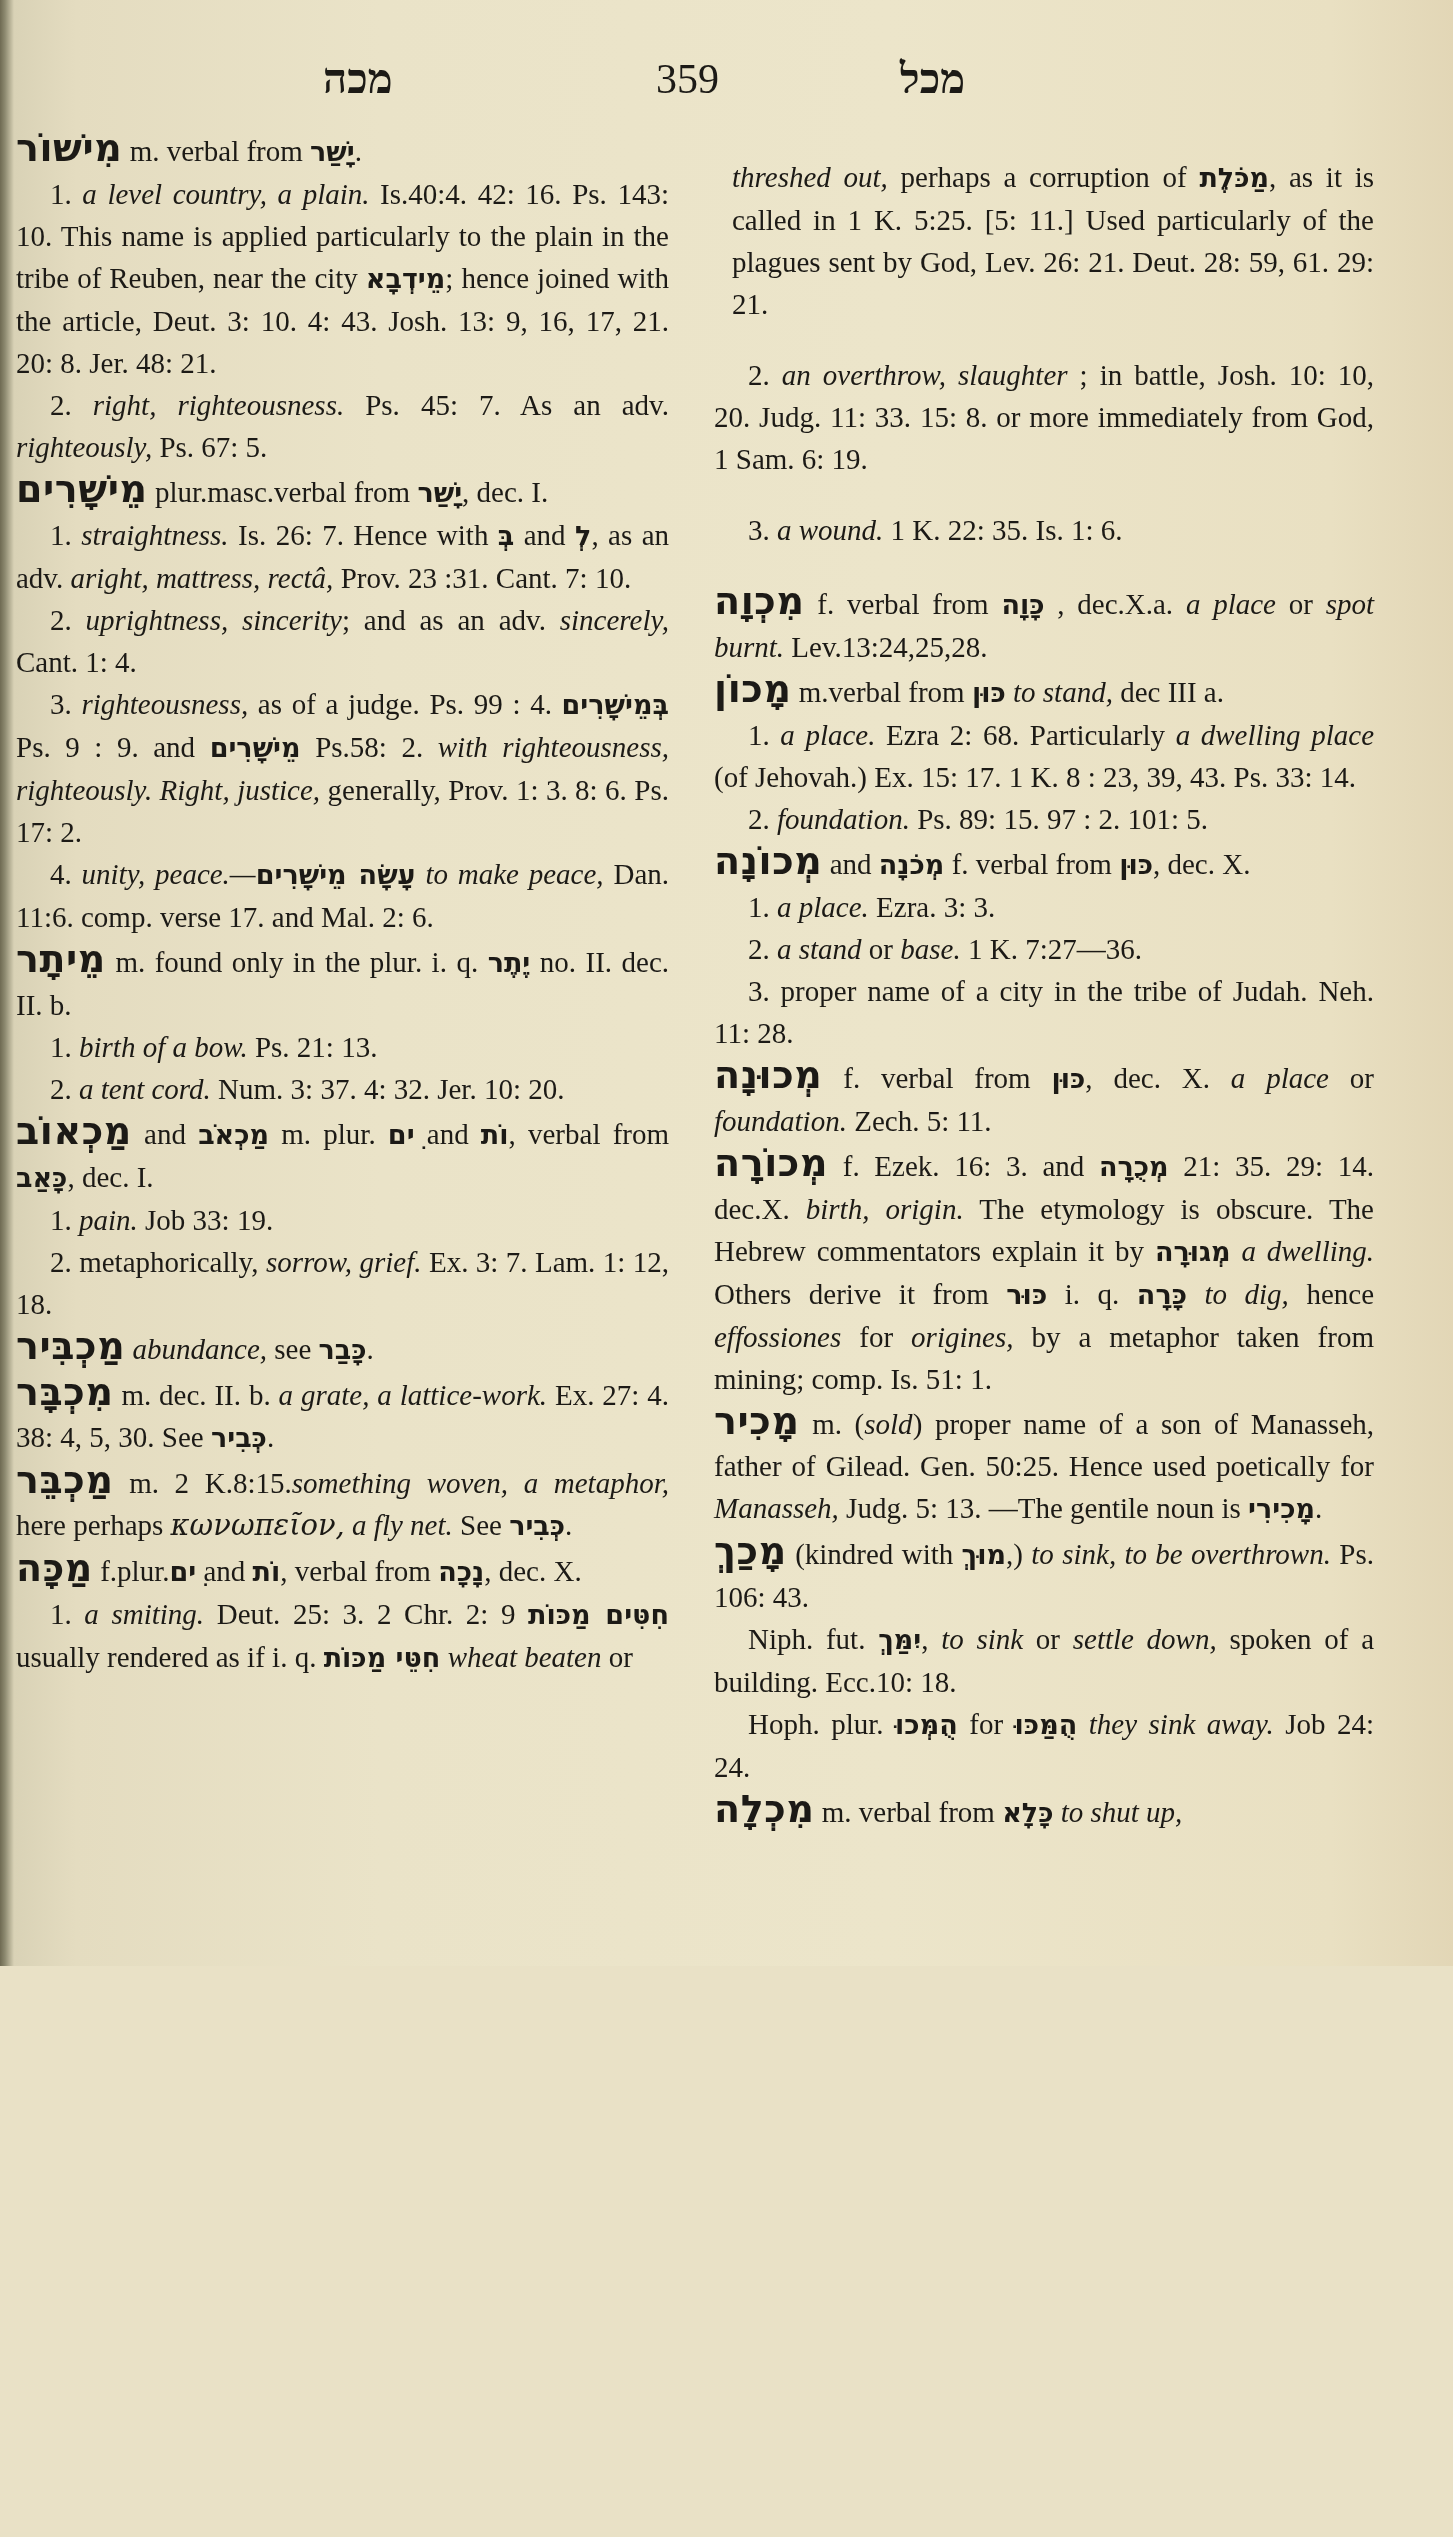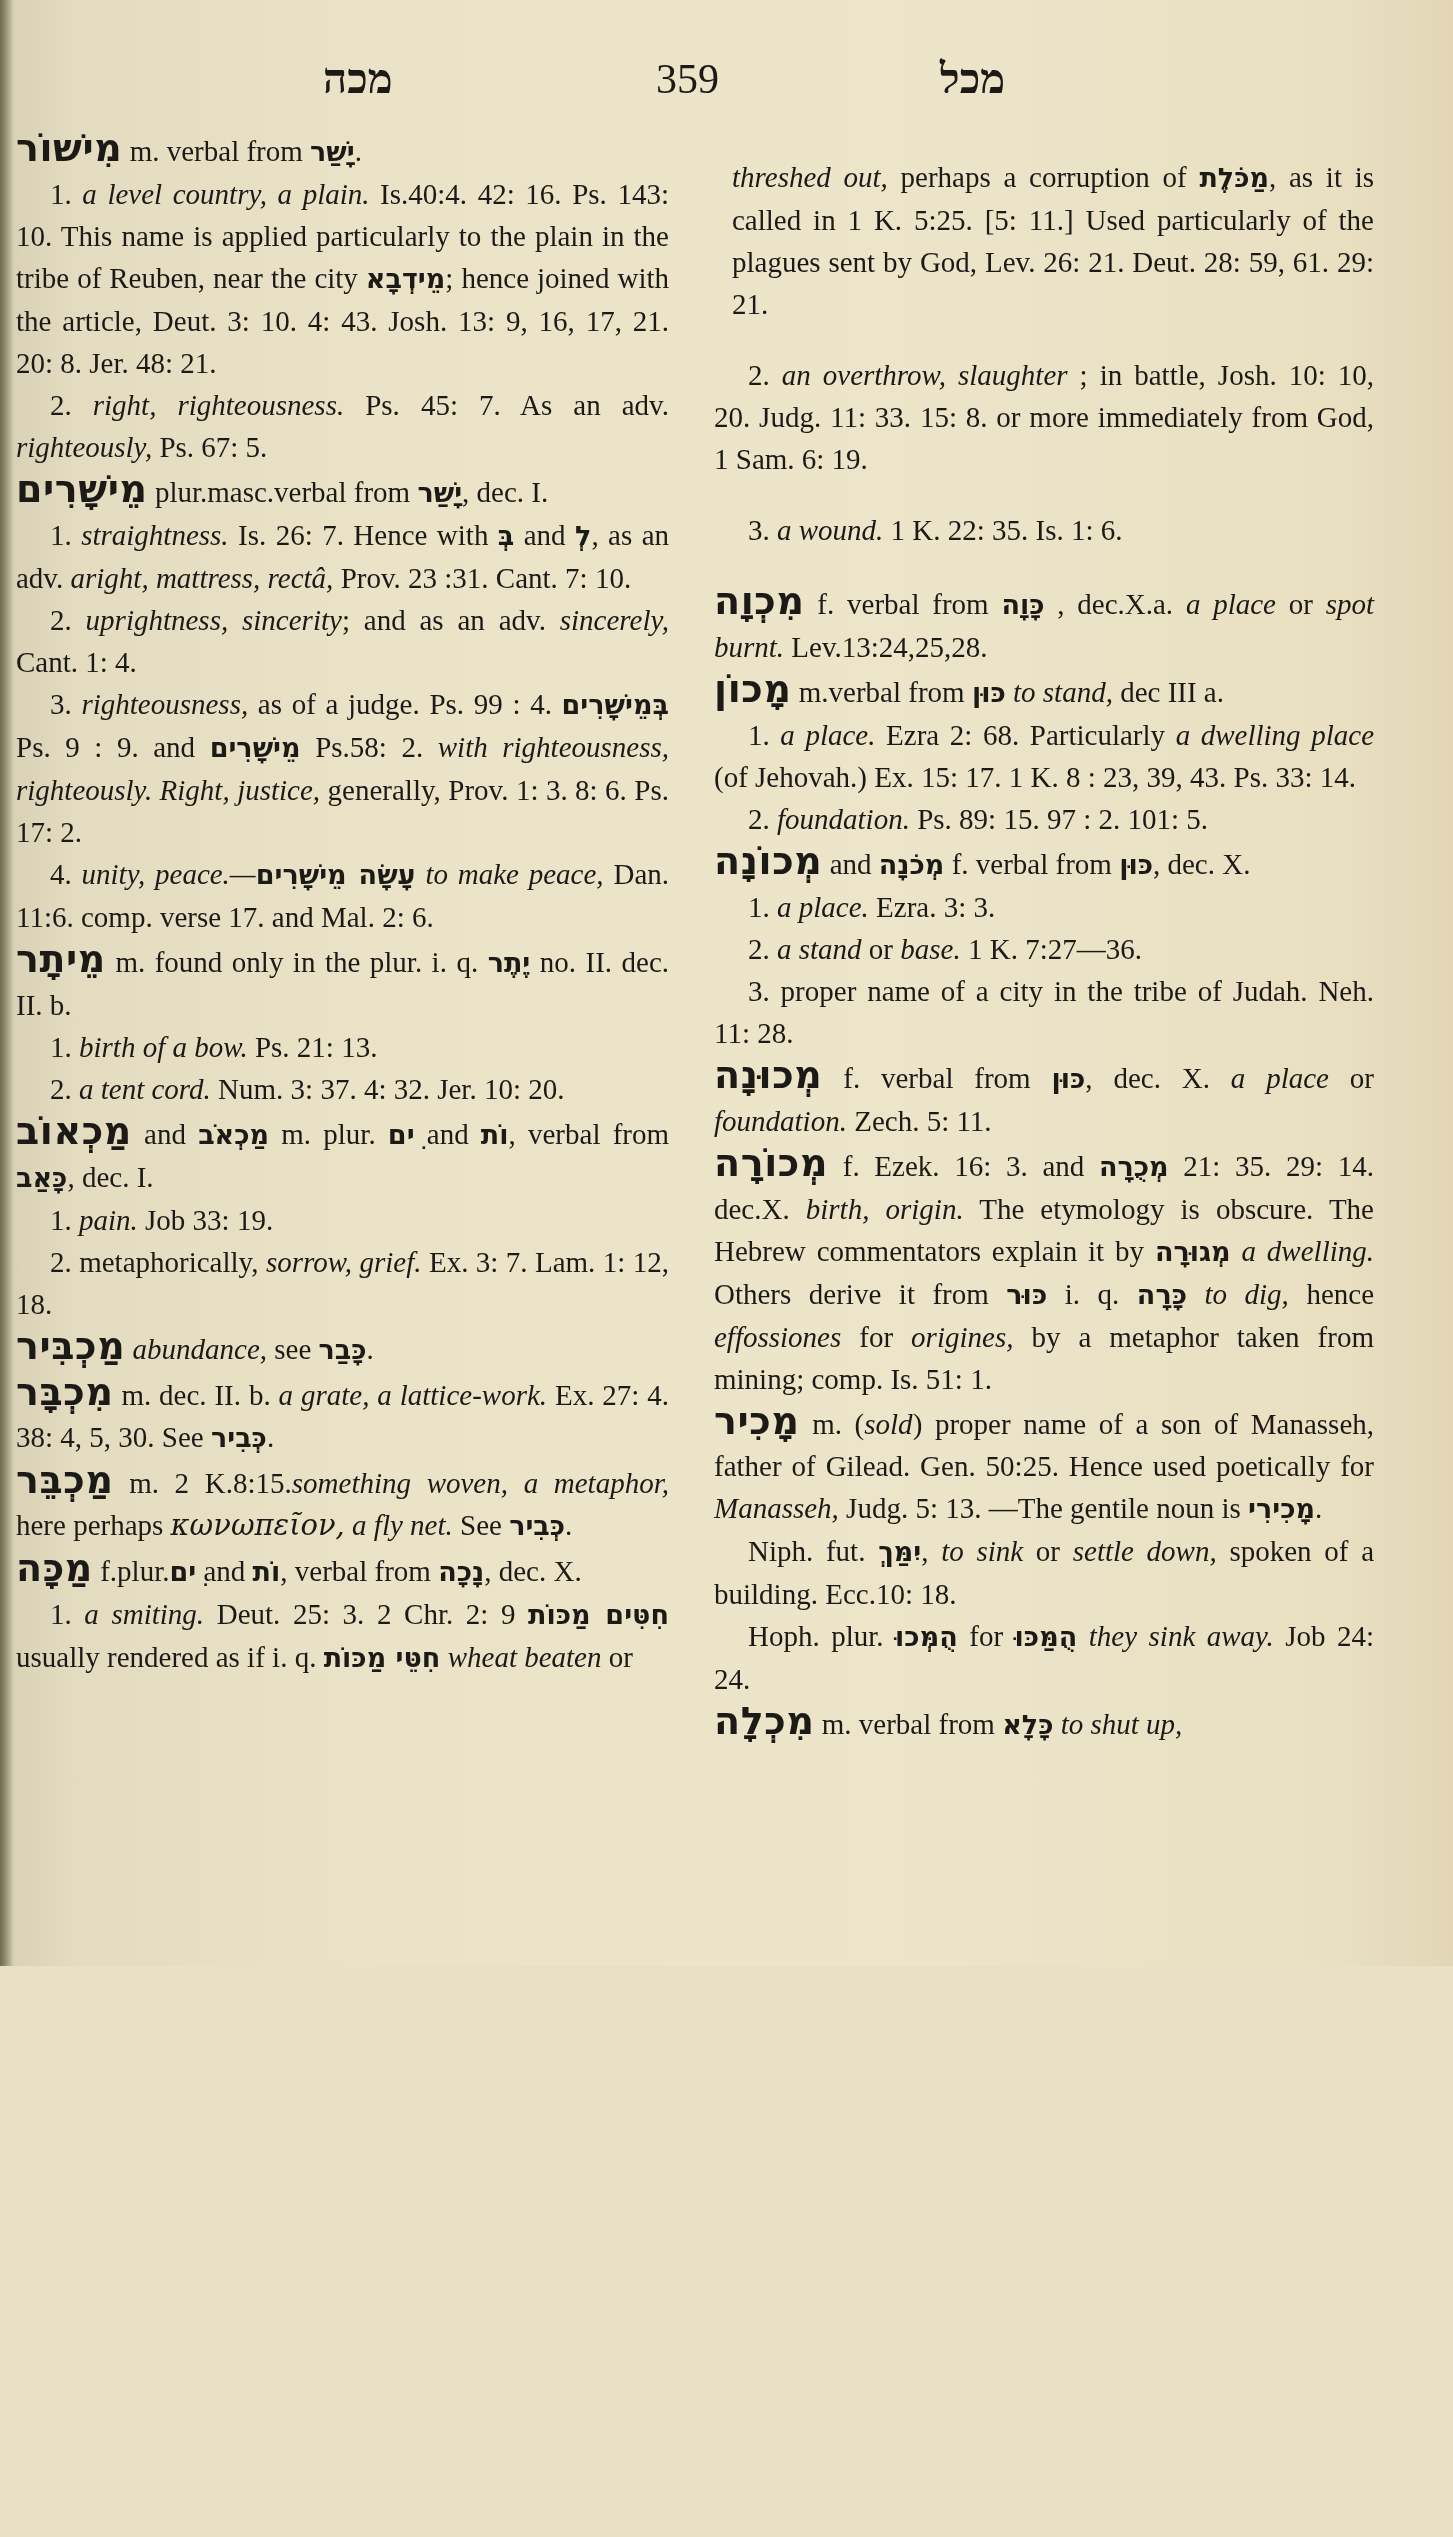--- a/index.html
+++ b/index.html
@@ -15,21 +15,21 @@
       linear-gradient(90deg, #6e6a52 0px, #8d8a70 5px, #d9d2b6 14px, #e4dcc0 76px, #eae3c8 380px, #ece5ca 887px, #e9e0c2 1331px, #e2d6b6 1454px);
   }
   .running-head {
     position: absolute; top: 44px; left: 0; width: 1454px; height: 70px;
   }
   .rh-left, .rh-num, .rh-right {
     position: absolute; top: 0; font-size: 42px; line-height: 70px;
   }
   .rh-left { left: 323px; font-family: "DejaVu Serif", serif; font-weight: bold; }
   .rh-num { left: 656px; font-family: "Liberation Serif", serif; }
-  .rh-right { left: 940px; font-family: "DejaVu Serif", serif; font-weight: bold; }
+  .rh-right { left: 900px; font-family: "DejaVu Serif", serif; font-weight: bold; }
 
   .col {
     position: absolute; top: 127px; font-size: 29px; line-height: 42px;
     text-align: justify;
   }
   .col-left { left: 16px; width: 653px; }
   .col-right { left: 714px; width: 660px; }
 
   .entry { margin: 0; }
   .entry p { margin: 0; }
@@ -115,20 +115,21 @@
       <div class="entry">
         <p><span class="hw">מְכוּנָה</span> <span>f. verbal from </span><span class="heb">כּוּן</span><span>, dec. X. </span><i>a place</i><span> or </span><i>foundation.</i><span> Zech. 5: 11.</span></p>
       </div>
       <div class="entry">
         <p><span class="hw">מְכוֹרָה</span> <span>f. Ezek. 16: 3. and </span><span class="heb">מְכֻרָה</span><span> 21: 35. 29: 14. dec.X. </span><i>birth, origin.</i><span> The etymology is obscure. The Hebrew commentators explain it by </span><span class="heb">מְגוּרָה</span><i> a dwelling.</i><span> Others derive it from </span><span class="heb">כּוּר</span><span> i. q. </span><span class="heb">כָּרָה</span><i> to dig,</i><span> hence </span><i>effossiones</i><span> for </span><i>origines,</i><span> by a metaphor taken from mining; comp. Is. 51: 1.</span></p>
       </div>
       <div class="entry">
         <p><span class="hw">מָכִיר</span> <span>m. (</span><i>sold</i><span>) proper name of a son of Manasseh, father of Gilead. Gen. 50:25. Hence used poetically for </span><i>Manasseh,</i><span> Judg. 5: 13. —The gentile noun is </span><span class="heb">מָכִירִי</span><span>.</span></p>
       </div>
       <div class="entry">
+        <p><span class="hw">מָכַךְ</span> <span>(kindred with </span><span class="heb">מוּךְ</span><span>,) </span><i>to sink, to be overthrown.</i><span> Ps. 106: 43.</span></p>
         <p class="sense"><span>Niph. fut. </span><span class="heb">יִמַּךְ</span><span>, </span><i>to sink</i><span> or </span><i>settle down,</i><span> spoken of a building. Ecc.10: 18.</span></p>
         <p class="sense"><span>Hoph. plur. </span><span class="heb">הֻמְּכוּ</span><span> for </span><span class="heb">הֻמַּכּוּ</span><i> they sink away.</i><span> Job 24: 24.</span></p>
       </div>
       <div class="entry">
         <p><span class="hw">מִכְלָה</span> <span>m. verbal from </span><span class="heb">כָּלָא</span><i> to shut up,</i></p>
       </div>
     </div>
 
 </div>
 

